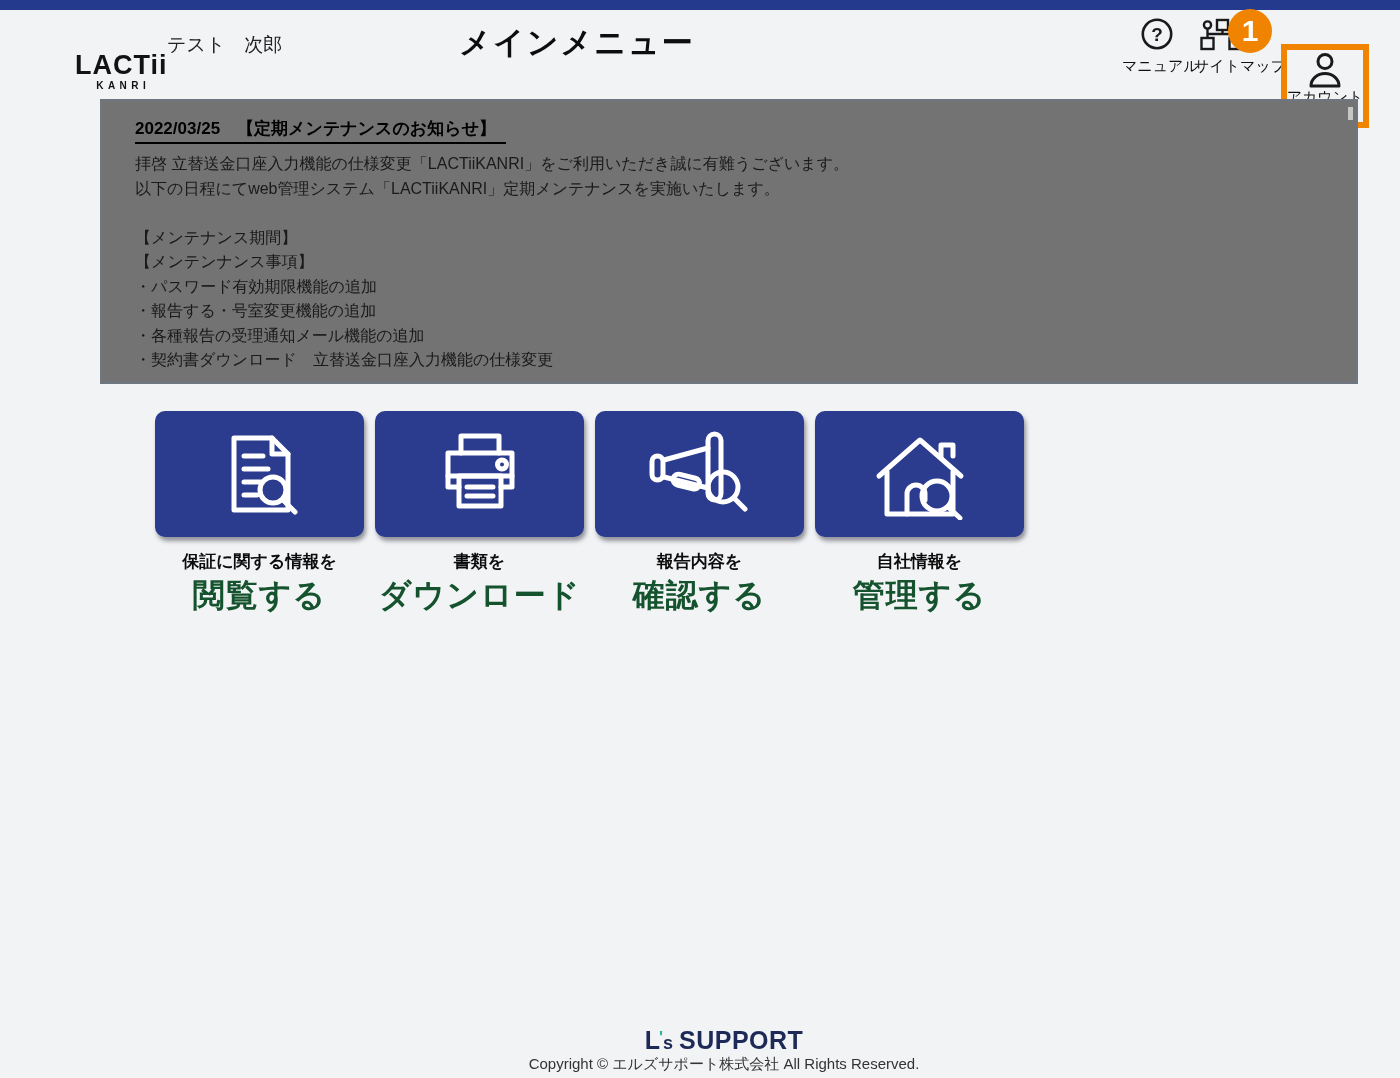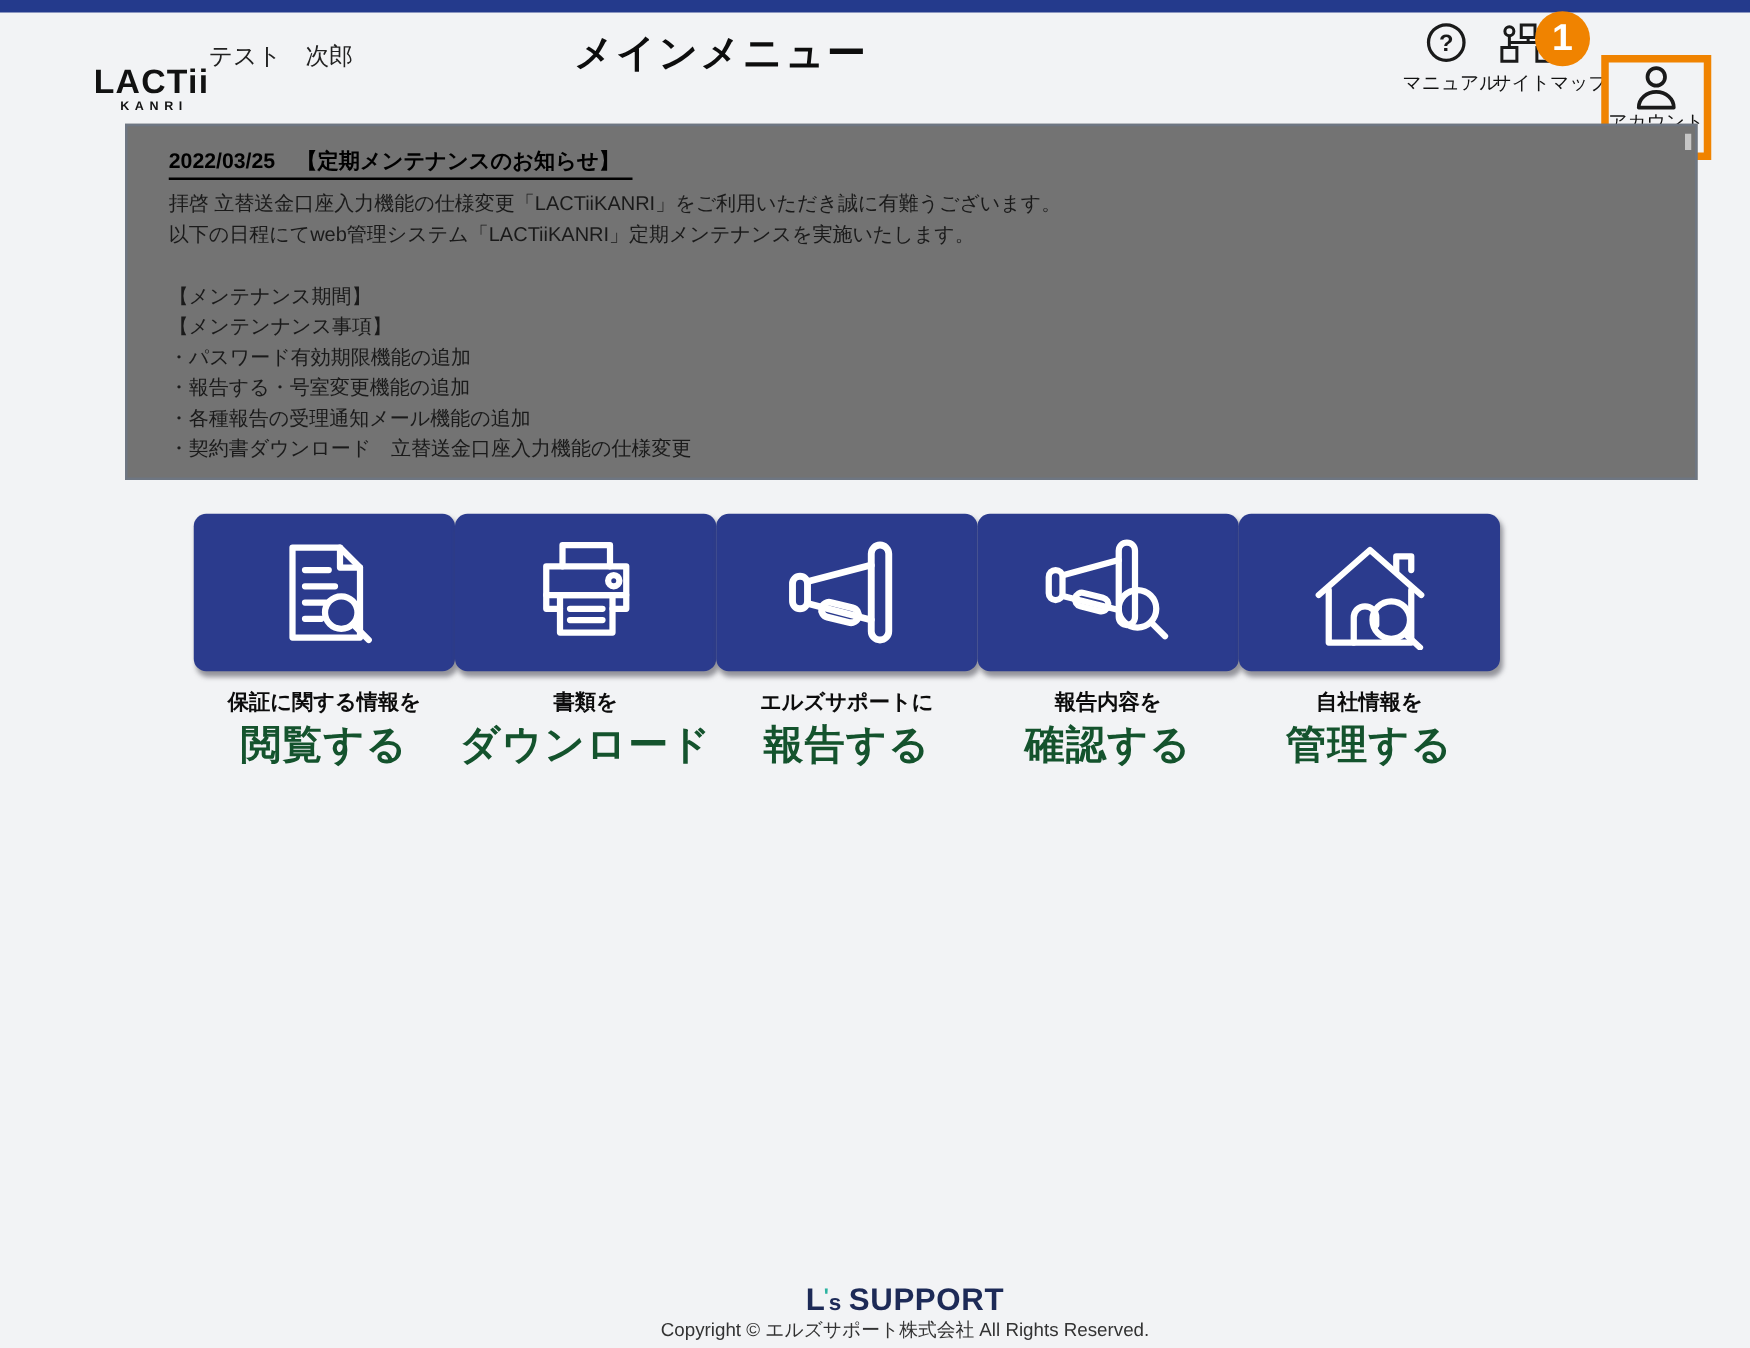--- a/index.html
+++ b/index.html
@@ -45,21 +45,21 @@
     padding:16px 40px 0 33px;overflow:hidden;
   }
   .notice-title{
     display:inline-block;font-size:17px;font-weight:bold;color:#000;
     border-bottom:2px solid #000;padding:0 10px 2px 0;margin-bottom:8px;
   }
   .notice-line{font-size:16px;line-height:24.5px;min-height:24.5px;color:#1a1a1a;white-space:pre;}
   .scroll-thumb{position:absolute;right:3px;top:6px;width:5px;height:13px;background:#c6c6c6;}
 
   
-  .menu-row{position:absolute;left:155px;top:411px;display:flex;}
+  .menu-row{position:absolute;left:155px;top:411px;display:flex;gap:11px;}
   .menu-item{width:209px;display:flex;flex-direction:column;align-items:center;}
   .menu-tile{
     width:209px;height:126px;background:#2b3b8d;border-radius:10px;
     box-shadow:2px 4px 4px rgba(70,70,80,0.55);
     display:flex;align-items:center;justify-content:center;cursor:pointer;
   }
   .menu-line1{margin-top:13px;font-size:17px;font-weight:bold;color:#0c0c0c;white-space:nowrap;}
   .menu-line2{margin-top:1px;font-size:32px;font-weight:bold;color:#14532d;letter-spacing:1px;white-space:nowrap;}
 
   
@@ -175,36 +175,20 @@
             <rect x="33" y="48" width="42" height="30"></rect>
             <path d="M41 59 h26 M41 68 h26"></path>
           </g>
         </svg>
       </span>
     </div>
     <div class="menu-line1">書類を</div>
     <div class="menu-line2">ダウンロード</div>
   </div>
 
-  <div class="menu-item">
-    <div class="menu-tile">
-      <span>
-        <svg width="108" height="92" viewBox="0 0 108 92">
-          <g fill="none" stroke="#fff" stroke-width="5.5" stroke-linecap="round" stroke-linejoin="round">
-            <rect x="73" y="8" width="14" height="76" rx="7"></rect>
-            <path d="M73 24 L23 37 M73 68 L23 55"></path>
-            <rect x="10" y="33" width="12" height="26" rx="6"></rect>
-            <rect x="33" y="56" width="30" height="12" rx="6" transform="rotate(14 48 62)"></rect>
-          </g>
-        </svg>
-      </span>
-    </div>
-    <div class="menu-line1">エルズサポートに</div>
-    <div class="menu-line2">報告する</div>
-  </div>
 
   <div class="menu-item">
     <div class="menu-tile">
       <span>
         <svg width="108" height="92" viewBox="0 0 108 92">
           <g fill="none" stroke="#fff" stroke-width="5" stroke-linecap="round" stroke-linejoin="round">
             <rect x="62" y="6" width="13" height="66" rx="6.5"></rect>
             <path d="M62 20 L18 32 M62 60 L18 49"></path>
             <rect x="6" y="28" width="11" height="24" rx="5.5"></rect>
             <rect x="27" y="48" width="27" height="11" rx="5.5" transform="rotate(14 40 53)"></rect>

